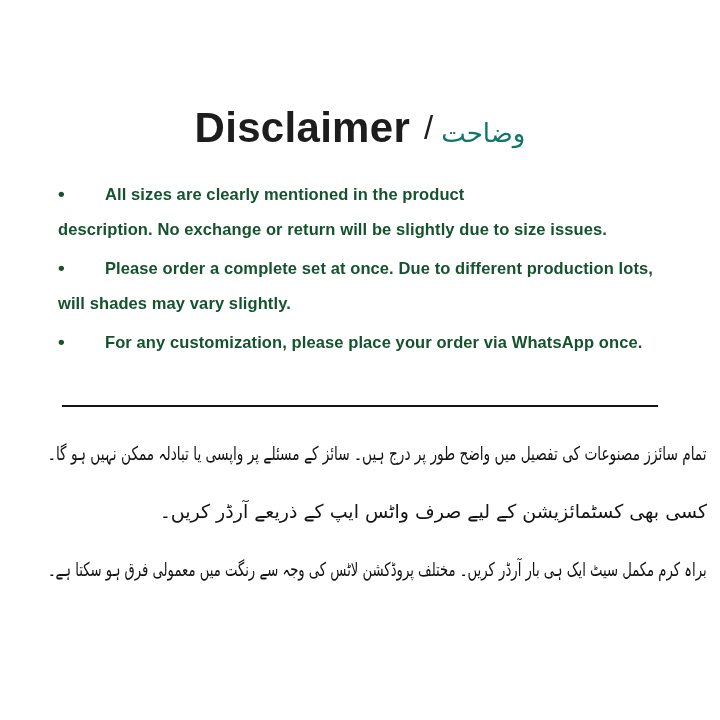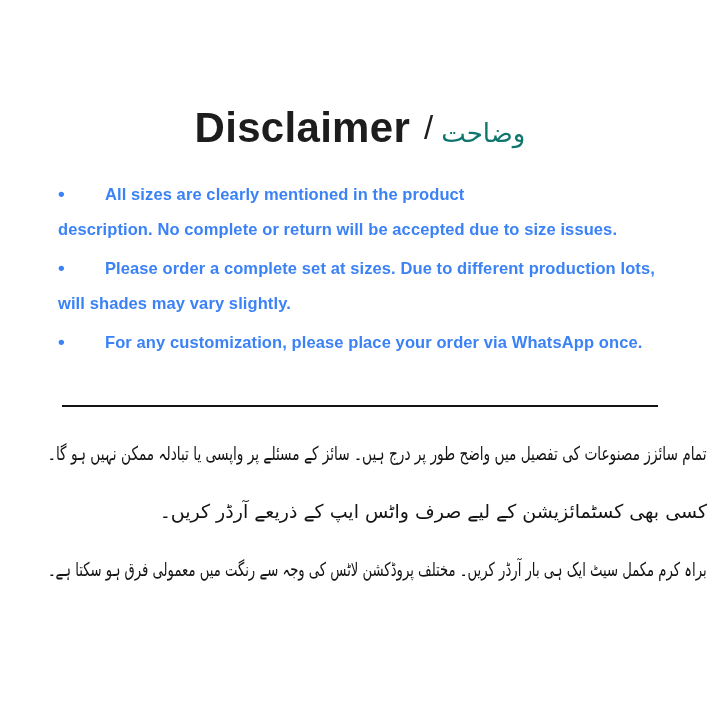--- a/index.html
+++ b/index.html
@@ -44,21 +44,21 @@
   .bullets {
     position: absolute;
     top: 176px; left: 58px; width: 604px;
   }
   .para { margin-bottom: 3px; }
   .b-line {
     line-height: 35px;
     font-size: 16.5px;
     font-weight: 600;
     letter-spacing: 0.1px;
-    color: #3b82f6;
+    color: #14532d;
     white-space: nowrap;
   }
   .dot {
     display: inline-block;
     width: 47px;
     font-size: 19px;
     vertical-align: baseline;
   }
 
   
@@ -95,25 +95,25 @@
 <div class="page">
 
   <header class="title-row">
     <span class="title-en">Disclaimer</span><span class="title-sep">/</span><span class="title-ur">وضاحت</span>
   </header>
 
   <section class="bullets">
 
     <div class="para">
       <div class="b-line"><span class="dot">•</span><span>All sizes are clearly mentioned in the product</span></div>
-      <div class="b-line">description. No complete or return will be accepted due to size issues.</div>
+      <div class="b-line">description. No exchange or return will be slightly due to size issues.</div>
     </div>
 
     <div class="para">
-      <div class="b-line"><span class="dot">•</span><span>Please order a complete set at sizes. Due to different production lots,</span></div>
+      <div class="b-line"><span class="dot">•</span><span>Please order a complete set at once. Due to different production lots,</span></div>
       <div class="b-line">will shades may vary slightly.</div>
     </div>
 
     <div class="para">
       <div class="b-line"><span class="dot">•</span><span>For any customization, please place your order via WhatsApp once.</span></div>
     </div>
 
   </section>
 
   <div class="divider"></div>

